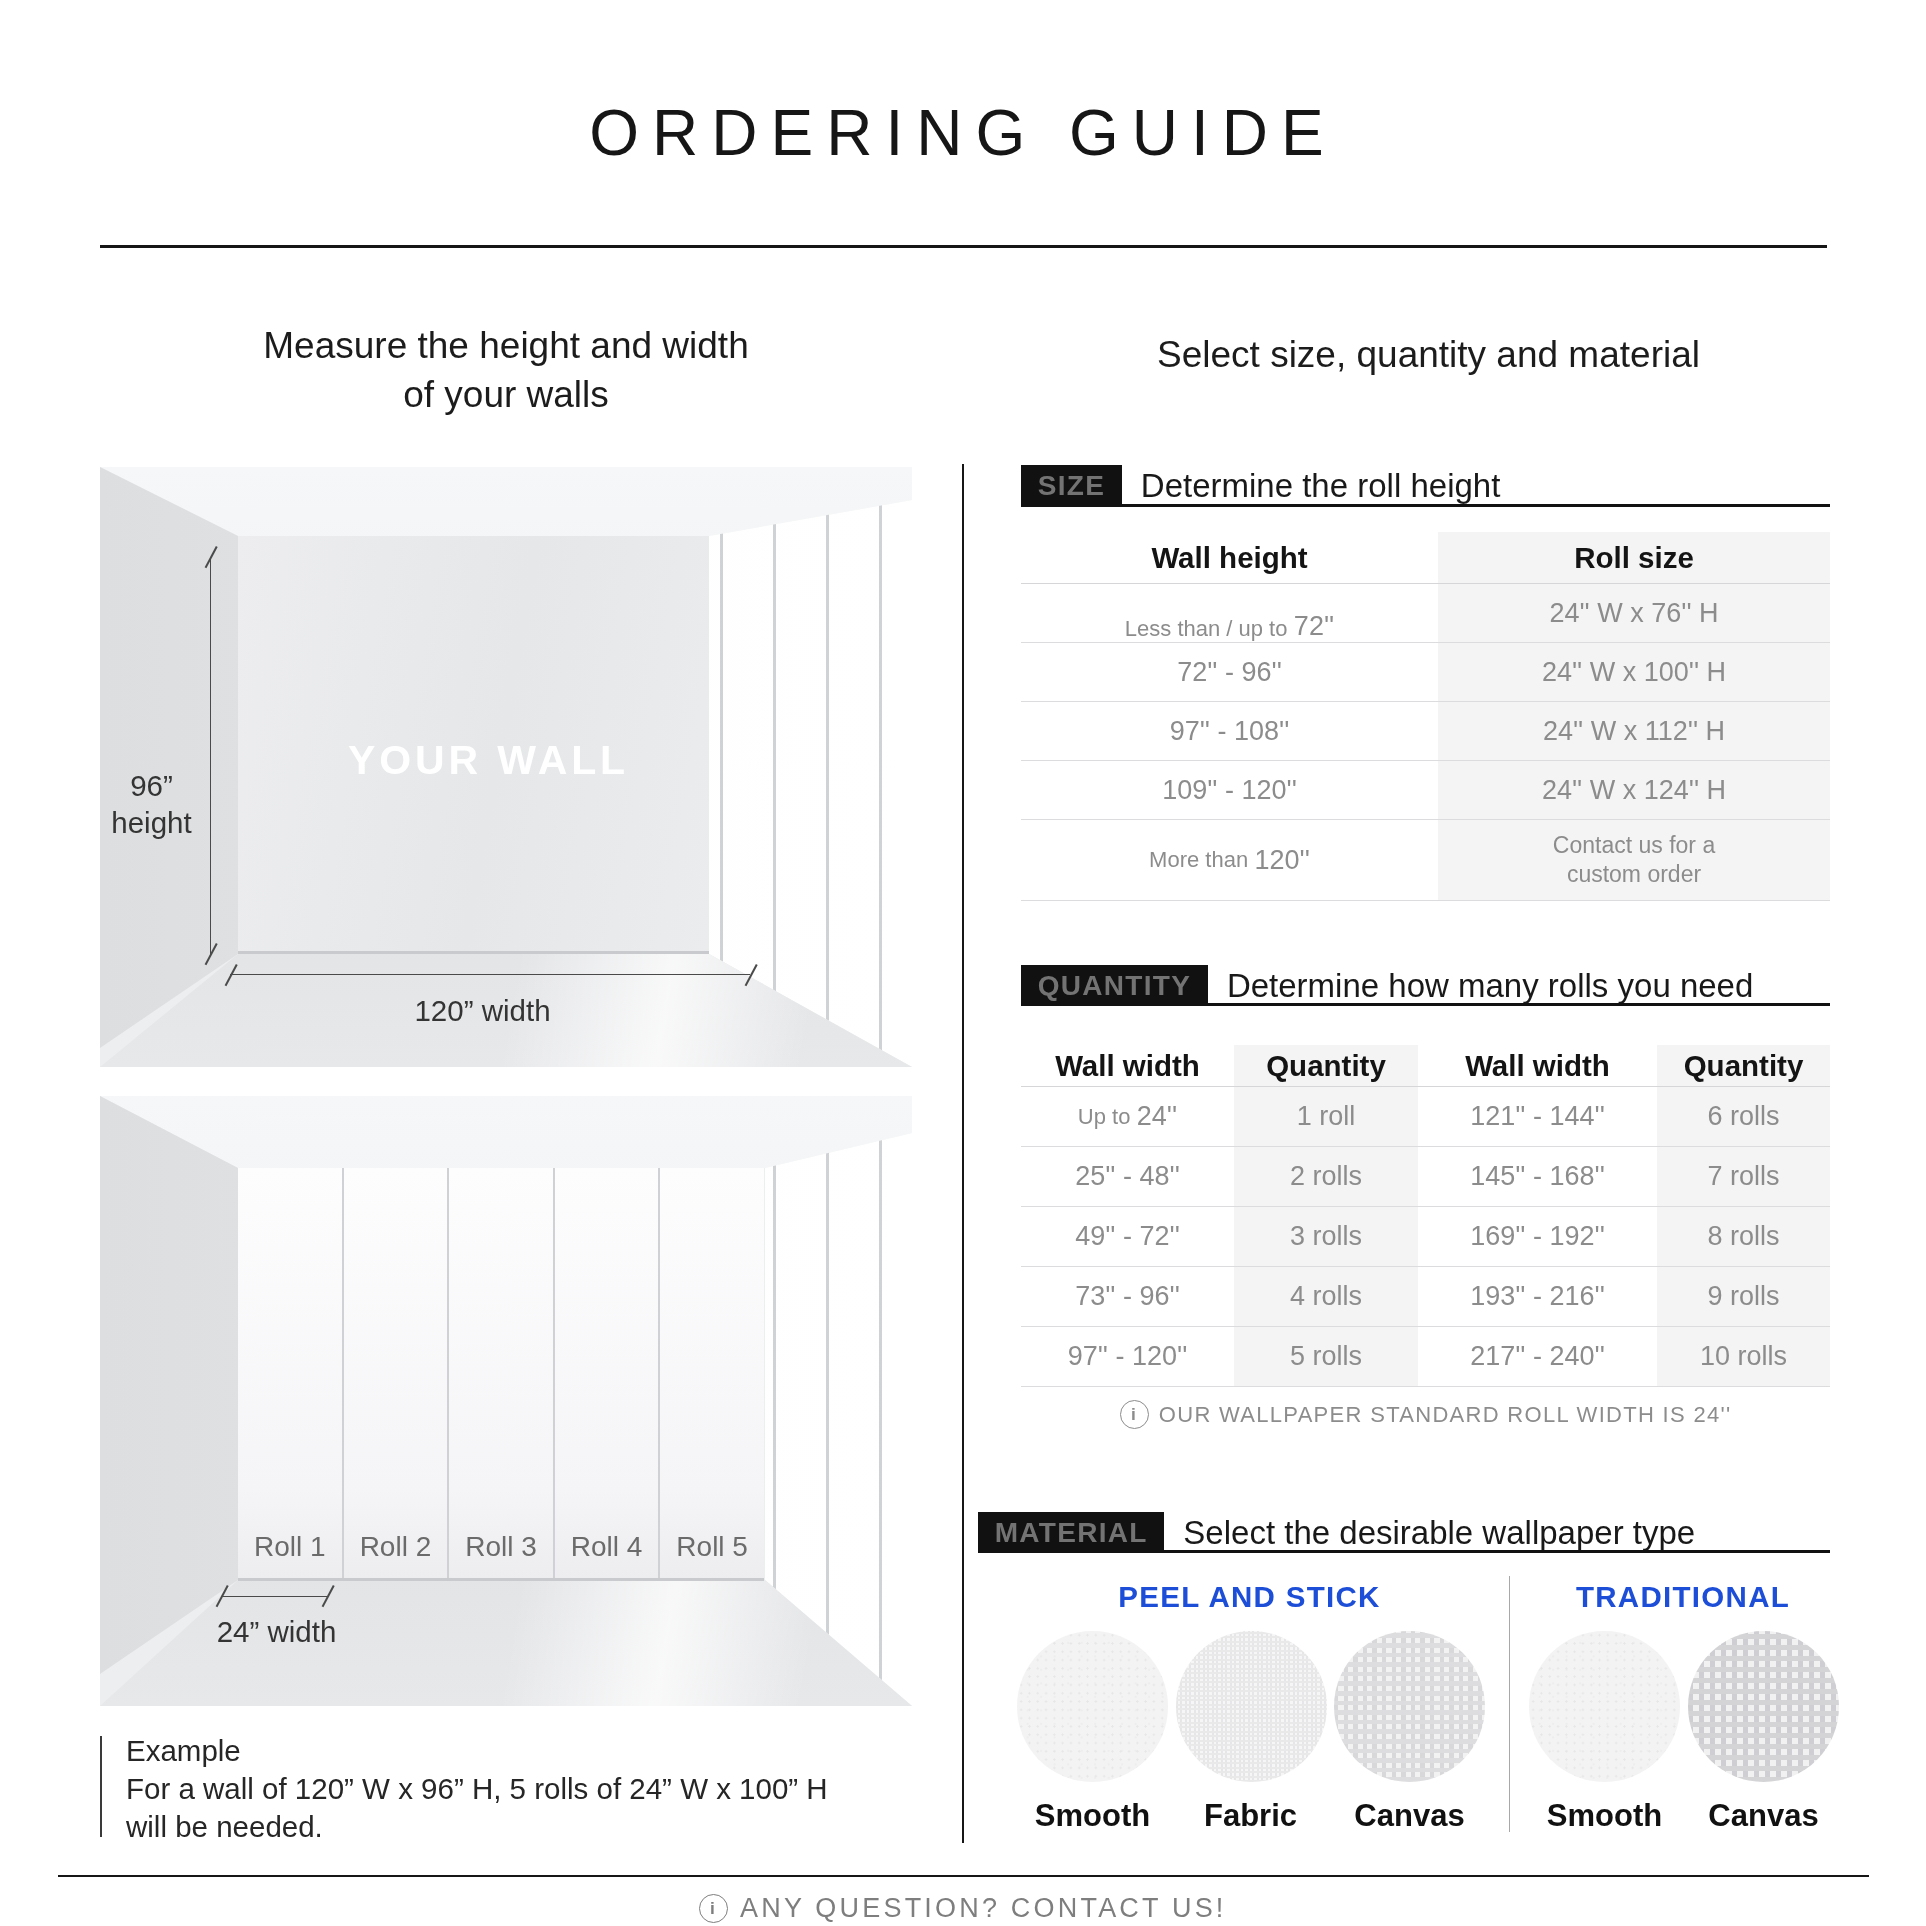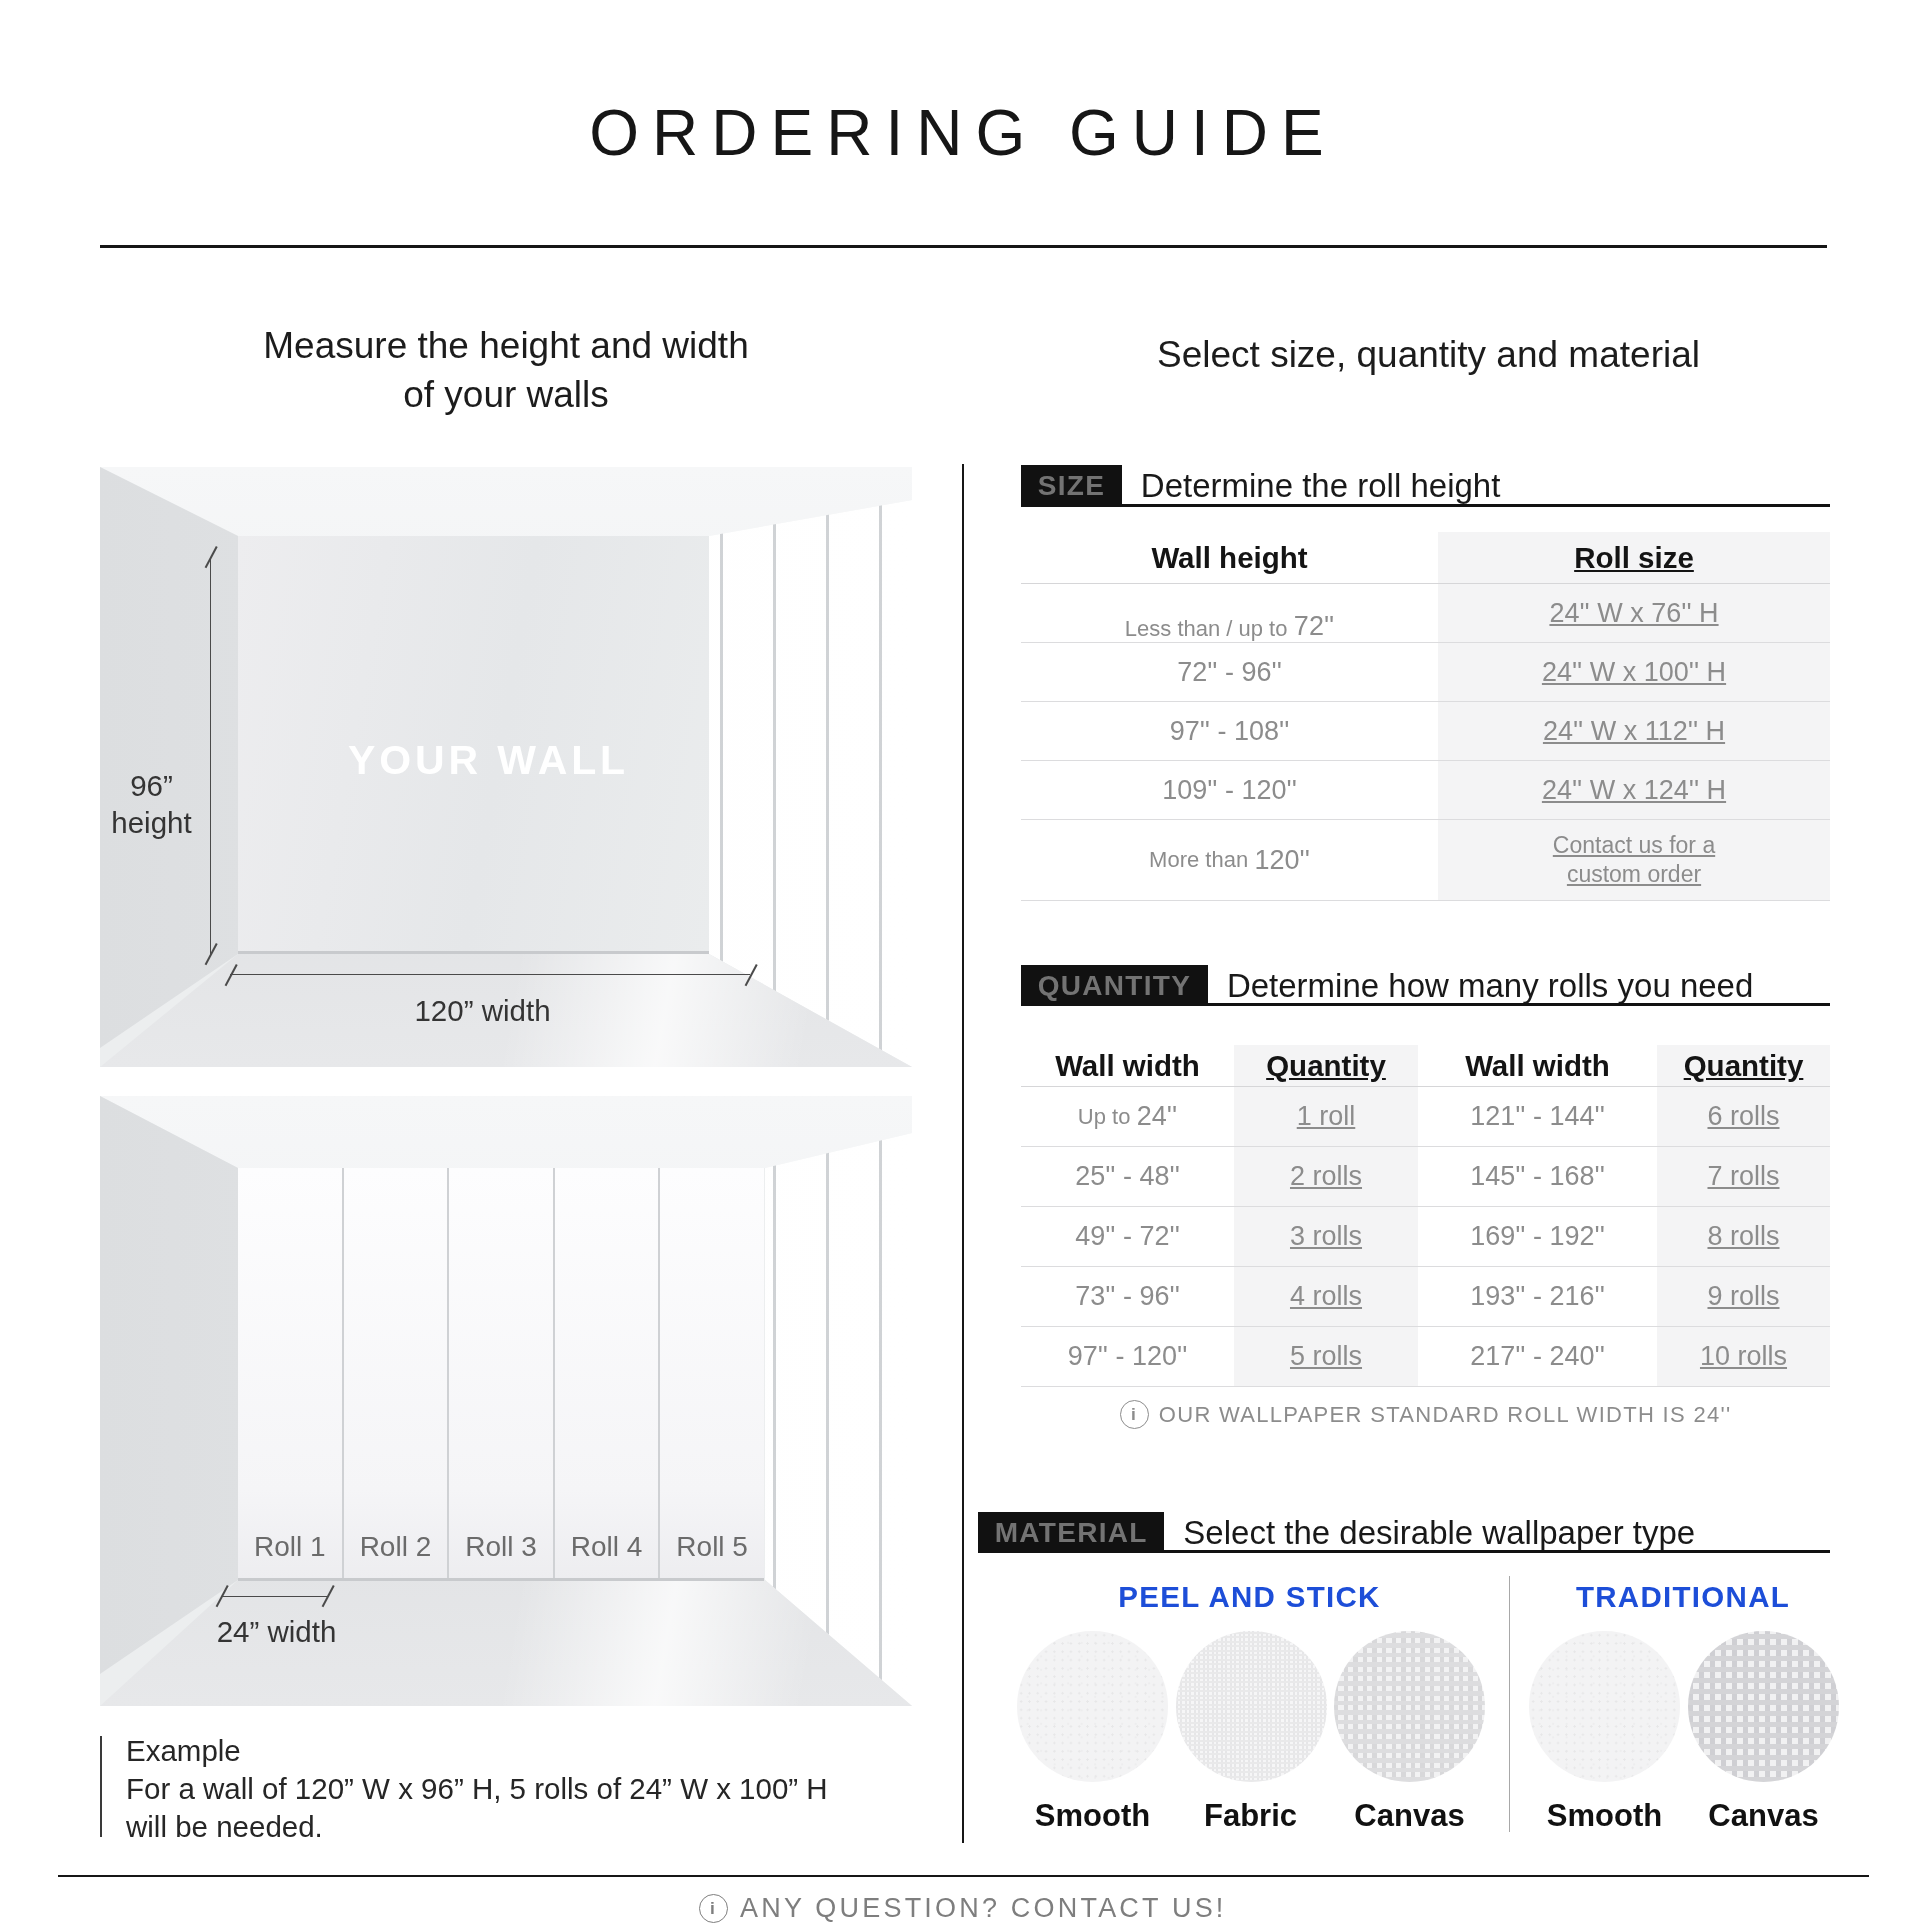--- a/index.html
+++ b/index.html
@@ -71,21 +71,21 @@
   .sec-head{display:flex;align-items:center;gap:19px;}
   .sec-sub{font-size:33px;color:#191919;}
   .sec-rule{height:2.6px;background:#111111;}
 
   .tbl{position:absolute;}
   .t-row{display:flex;}
   .t-cell{display:flex;align-items:center;justify-content:center;border-bottom:1.3px solid #dcdcde;
           font-size:27px;color:#8c8c8c;text-align:center;flex-direction:row;gap:0;}
   .t-cell .prefix{font-size:22px;margin-right:6.4px;}
   .t-head .t-cell{font-size:29.5px;font-weight:600;color:#141414;border-bottom:1.3px solid #d6d6d8;}
-  .gray-col{background:#f4f4f5;text-decoration:underline;}
+  .gray-col{background:#f4f4f5;}
   .two-line{flex-direction:column;font-size:23px;line-height:29.5px;}
 
   .note-line{display:flex;align-items:center;justify-content:center;gap:10.3px;
              font-size:22px;letter-spacing:1.3px;color:#8c8c8c;font-weight:500;}
   .info-circle{width:27px;height:27px;border:1.9px solid #8c8c8c;border-radius:50%;display:inline-flex;
                align-items:center;justify-content:center;font-size:17.3px;font-weight:600;color:#8c8c8c;flex:0 0 auto;}
 
   
   .group-title{font-size:29.5px;font-weight:700;letter-spacing:1.3px;color:#1d4ed8;text-align:center;}
   .material-sep{left:1509px;top:1536px;width:1.3px;height:256px;background:#a8a8a8;}

